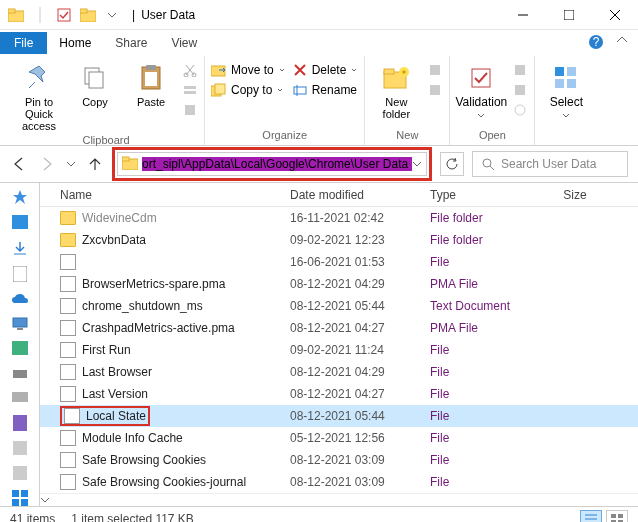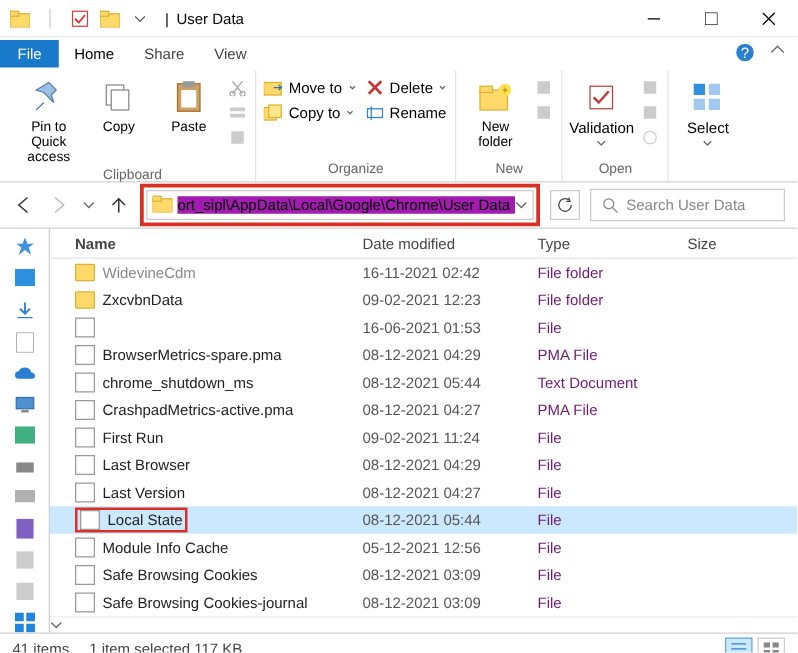--- a/index.html
+++ b/index.html
@@ -38,24 +38,24 @@
 .address-inner .folder-ico { width: 16px; height: 16px; margin-right: 4px; }
 .address-inner input { border: none; outline: none; flex: 1; background: #a21caf; font-size: 12px; }
 .refresh-btn { width: 24px; height: 24px; display: flex; align-items: center; justify-content: center; border: 1px solid #ccc; }
 .search-box { flex: 1; border: 1px solid #ccc; height: 26px; display: flex; align-items: center; padding: 0 8px; color: #888; gap: 6px; }
 
 .content { display: flex; height: 324px; border-top: 1px solid #d0d0d0; }
 .sidebar { width: 40px; border-right: 1px solid #d0d0d0; display: flex; flex-direction: column; align-items: center; padding-top: 6px; gap: 10px; overflow: hidden; }
 .sidebar .sbi { width: 20px; height: 20px; display: flex; align-items: center; justify-content: center; }
 .filelist { flex: 1; display: flex; flex-direction: column; overflow: hidden; }
 .columns { display: flex; border-bottom: 1px solid #e5e5e5; height: 24px; align-items: center; color: #444; font-size: 12px; }
-.col-name { width: 250px; padding-left: 20px; font-weight: bold; }
+.col-name { width: 250px; padding-left: 20px; }
 .col-date { width: 140px; }
 .col-type { width: 120px; }
-.col-size { width: 60px; text-align: left; padding-right: 10px; }
+.col-size { width: 60px; text-align: center; padding-right: 10px; }
 .rows { flex: 1; overflow-y: scroll; }
 .row { display: flex; height: 22px; align-items: center; font-size: 12px; color: #222; }
 .row .c-name { width: 250px; padding-left: 20px; display: flex; align-items: center; gap: 6px; }
 .row .c-date { width: 140px; color: #555; }
 .row .c-type { width: 120px; color: #701a75; }
 .row .c-size { width: 60px; }
 .row.dim { color: #888; }
 .row.selected { background: #cce8ff; }
 .row .file-ico { width: 16px; height: 16px; display: inline-block; border: 1px solid #999; background: #fff; }
 .row .folder-ico { width: 16px; height: 14px; display: inline-block; background: #ffd96a; border: 1px solid #e0b030; border-radius: 1px; }

